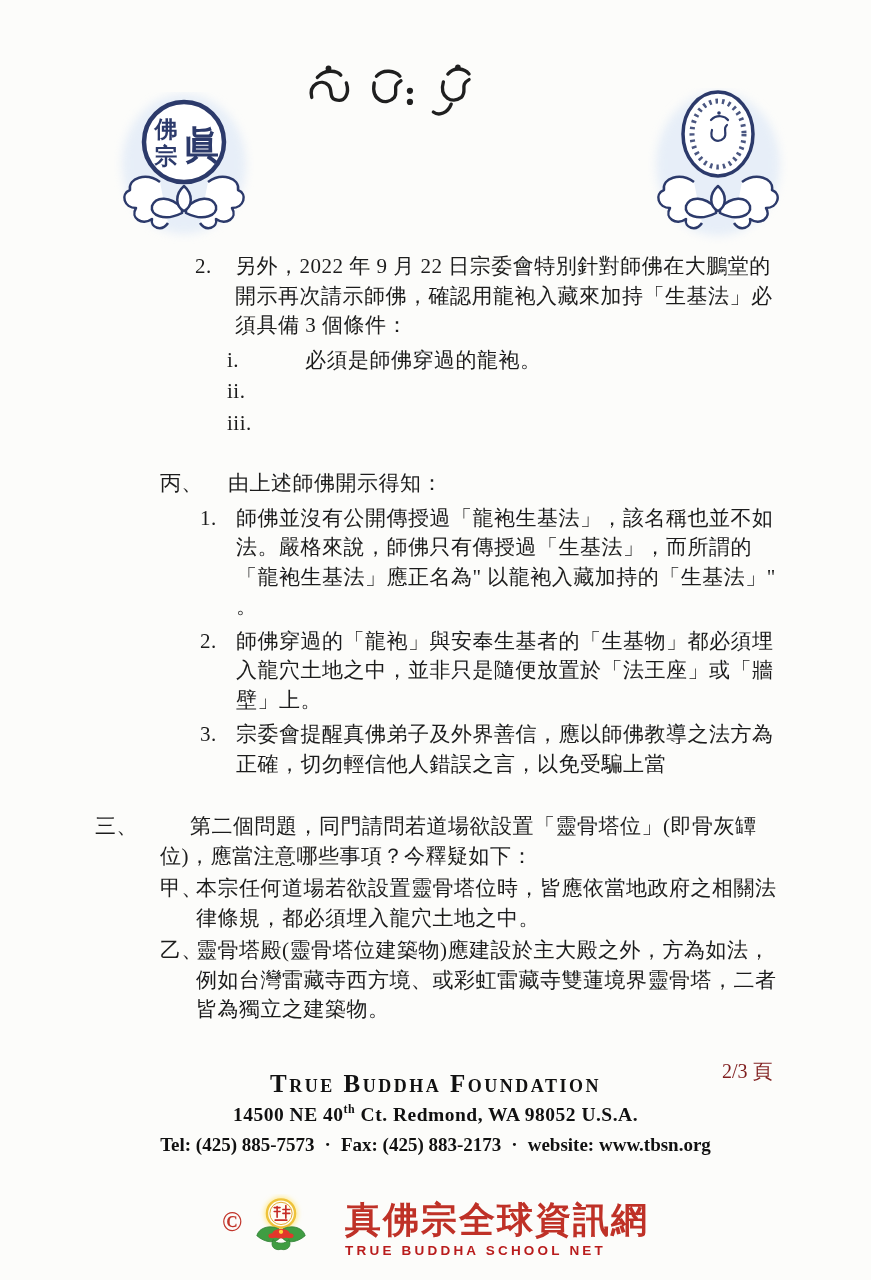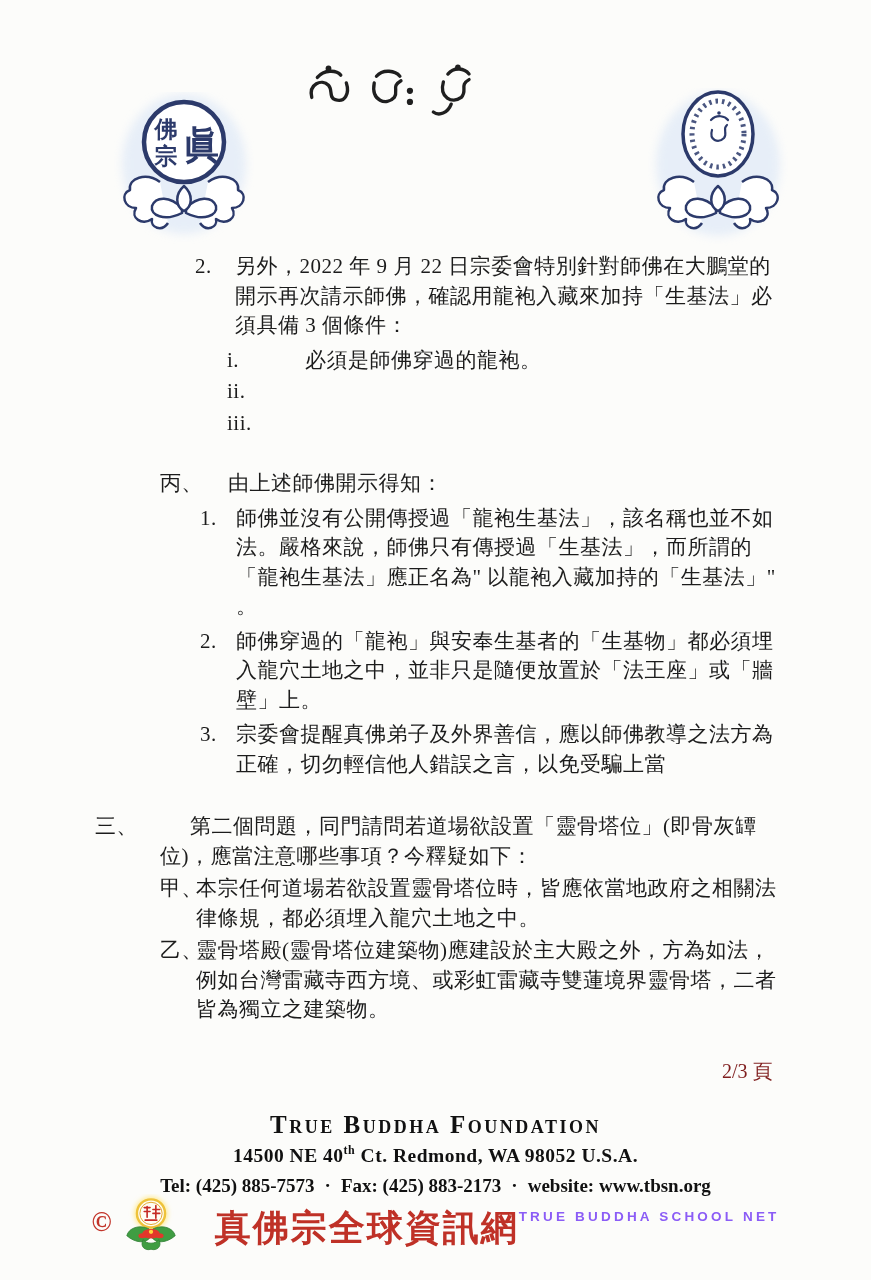--- a/index.html
+++ b/index.html
@@ -64,43 +64,43 @@
   .san-head .num { width:65px; }
   .san-head .txt { text-indent:30px; }
   .san-items { margin-left:65px; margin-top:2px; }
   .san-items .row { margin-top:3px; }
   .san-items .num { width:36px; }
 
   
   .footer { position:absolute; top:1070px; left:0; width:100%; text-align:center; color:#111; }
   .org-name {
     font-variant:small-caps;
-    font-size:25px; font-weight:bold; letter-spacing:2.5px;margin-top:41px;
+    font-size:25px; font-weight:bold; letter-spacing:2.5px;
   }
   .address { margin-top:4px; font-size:19.5px; font-weight:bold; letter-spacing:0.5px; }
   .address sup { font-size:12px; }
   .contact { margin-top:8px; font-size:19px; font-weight:bold; }
   .contact .sep { padding:0 10px; }
   .page-number { position:absolute; left:722px; top:1058px; font-size:20px; color:#7f1d1d; }
 
   
   .bottom-logo {
     position:absolute; top:1194px; left:0; width:100%;
     display:flex; justify-content:center; align-items:center; gap:8px;
   }
   .copyright { color:#c2352b; font-size:27px; font-weight:bold; line-height:27px; margin-top:-12px; }
-  .logo-text-col { display:flex; flex-direction:row; align-items:flex-start;margin-left:25px; }
+  .logo-text-col { display:flex; flex-direction:column; align-items:flex-start;margin-left:25px; }
   .logo-cn {
     color:#bf3127; font-size:36px; font-weight:bold; letter-spacing:2px;
     line-height:42px;
     font-family:"Liberation Serif","DejaVu Serif",serif;
   }
   .logo-en {
     margin-top:2px;
-    color:#8b5cf6; font-size:13.5px; font-weight:bold; letter-spacing:3.2px;
+    color:#b91c1c; font-size:13.5px; font-weight:bold; letter-spacing:3.2px;
     font-family:"Liberation Sans","DejaVu Sans",sans-serif;
   }
 </style>
 </head>
 <body>
 
 <div class="page">
 
   <div class="seed-wrap">
     <svg width="260" height="58" viewBox="0 0 172 52" fill="none" stroke="#1f1f1f" stroke-width="3" stroke-linecap="round">

